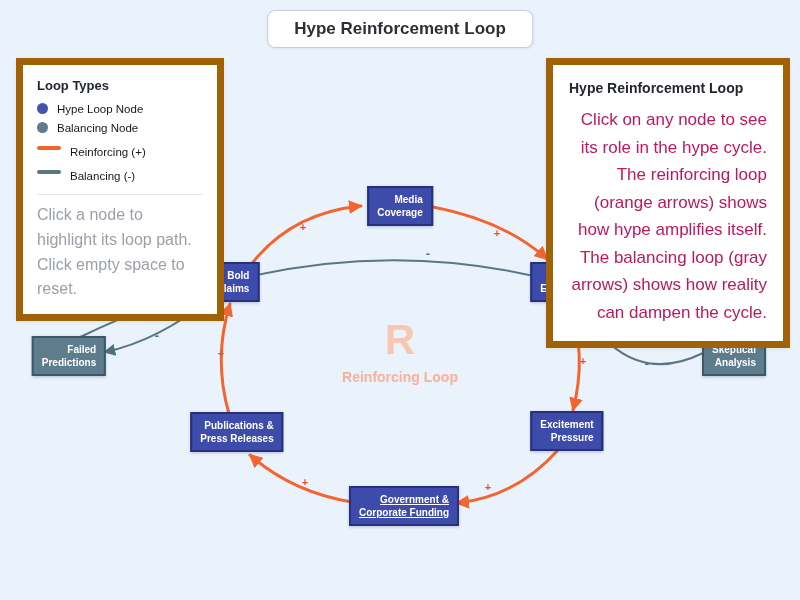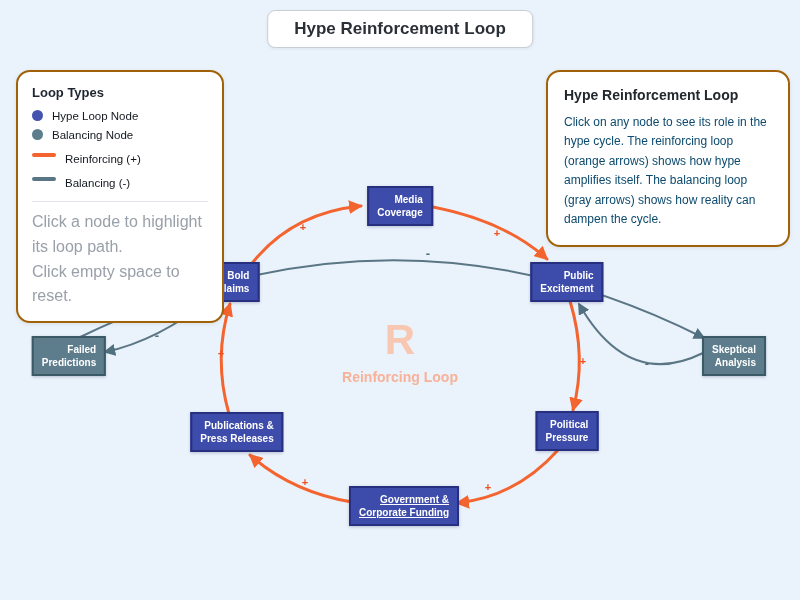--- a/index.html
+++ b/index.html
@@ -13,39 +13,39 @@
   
   .title-box {
     position: absolute; top: 10px; left: 50%; transform: translateX(-50%);
     background: #ffffff; border: 1px solid #c9cdd6; border-radius: 8px;
     padding: 8px 26px; font-size: 17px; font-weight: bold; color: #2b2f36;
     box-shadow: 0 1px 3px rgba(0,0,0,0.06); white-space: nowrap; z-index: 5;
   }
 
   
   .panel {
-    position: absolute; background: #ffffff; border: 2px solid #a16207;
-    border-radius: 14px; box-shadow: 0 1px 4px rgba(0,0,0,0.08); z-index: 5; margin-top: 12px;
+    position: absolute; background: #ffffff; border: 7px solid #a16207;
+    border-radius: 0; box-shadow: 0 1px 4px rgba(0,0,0,0.08); z-index: 5;
   }
   .legend-panel { left: 16px; top: 58px; width: 208px; padding: 13px 14px 12px 14px; }
   .legend-title { font-size: 13px; font-weight: bold; color: #1f2530; margin-bottom: 10px; }
   .legend-row { display: flex; gap: 9px; margin: 7px 0; font-size: 11.5px; color: #14181f; }
   .legend-row.line-row { margin: 12px 0; }
   .dot { width: 11px; height: 11px; border-radius: 50%; flex: 0 0 auto; }
   .dot-hype { background: #4453b0; }
   .dot-balancing { background: #5d7d8d; }
   .swatch { width: 24px; height: 3.5px; border-radius: 2px; flex: 0 0 auto; }
   .swatch-reinforcing { background: #f4642f; }
   .swatch-balancing { background: #5a7685; }
   .legend-divider { border: none; border-top: 1px solid #e2e5ea; margin: 10px 0 8px 0; }
   .legend-help { font-size: 16px; color: #9aa0a9; line-height: 1.55; }
 
   .info-panel { left: 546px; top: 58px; width: 244px; padding: 15px 16px; }
   .info-title { font-size: 14px; font-weight: bold; color: #23272e; margin-bottom: 10px; }
-  .info-body { font-size: 12px; color: #0c4a6e; line-height: 1.62; }
+  .info-body { font-size: 17px; color: #be185d; line-height: 1.62; text-align: right; }
 
   
   .node {
     position: absolute; transform: translate(-50%, -50%);
     color: #ffffff; font-size: 10px; font-weight: bold; text-align: right;
     line-height: 1.3; white-space: pre-line; padding: 5px 8px;
     border-radius: 0; z-index: 4; cursor: pointer;
     box-shadow: 0 1px 3px rgba(20,30,80,0.25);
   }
   .node-hype { background: #3d4caa; border: 2px solid #27307e; }
@@ -140,21 +140,21 @@
 
   <div class="panel info-panel">
     <div class="info-title">Hype Reinforcement Loop</div>
     <div class="info-body">Click on any node to see its role in the hype cycle. The reinforcing loop (orange arrows) shows how hype amplifies itself. The balancing loop (gray arrows) shows how reality can dampen the cycle.</div>
   </div>
 
   <div class="node node-hype" style="left:400px; top:206px;">Media
 Coverage</div>
   <div class="node node-hype" style="left:567px; top:282px;">Public
 Excitement</div>
-  <div class="node node-hype" style="left:567px; top:431px;">Political
+  <div class="node node-hype" style="left:567px; top:431px;">Excitement
 Pressure</div>
   <div class="node node-hype" style="left:404px; top:506px;text-decoration:underline;">Government &amp;
 Corporate Funding</div>
   <div class="node node-hype" style="left:237px; top:432px;">Publications &amp;
 Press Releases</div>
   <div class="node node-hype" style="left:233px; top:282px;">Bold
 Claims</div>
   <div class="node node-balancing" style="left:69px; top:356px;">Failed
 Predictions</div>
   <div class="node node-balancing" style="left:734px; top:356px;">Skeptical

